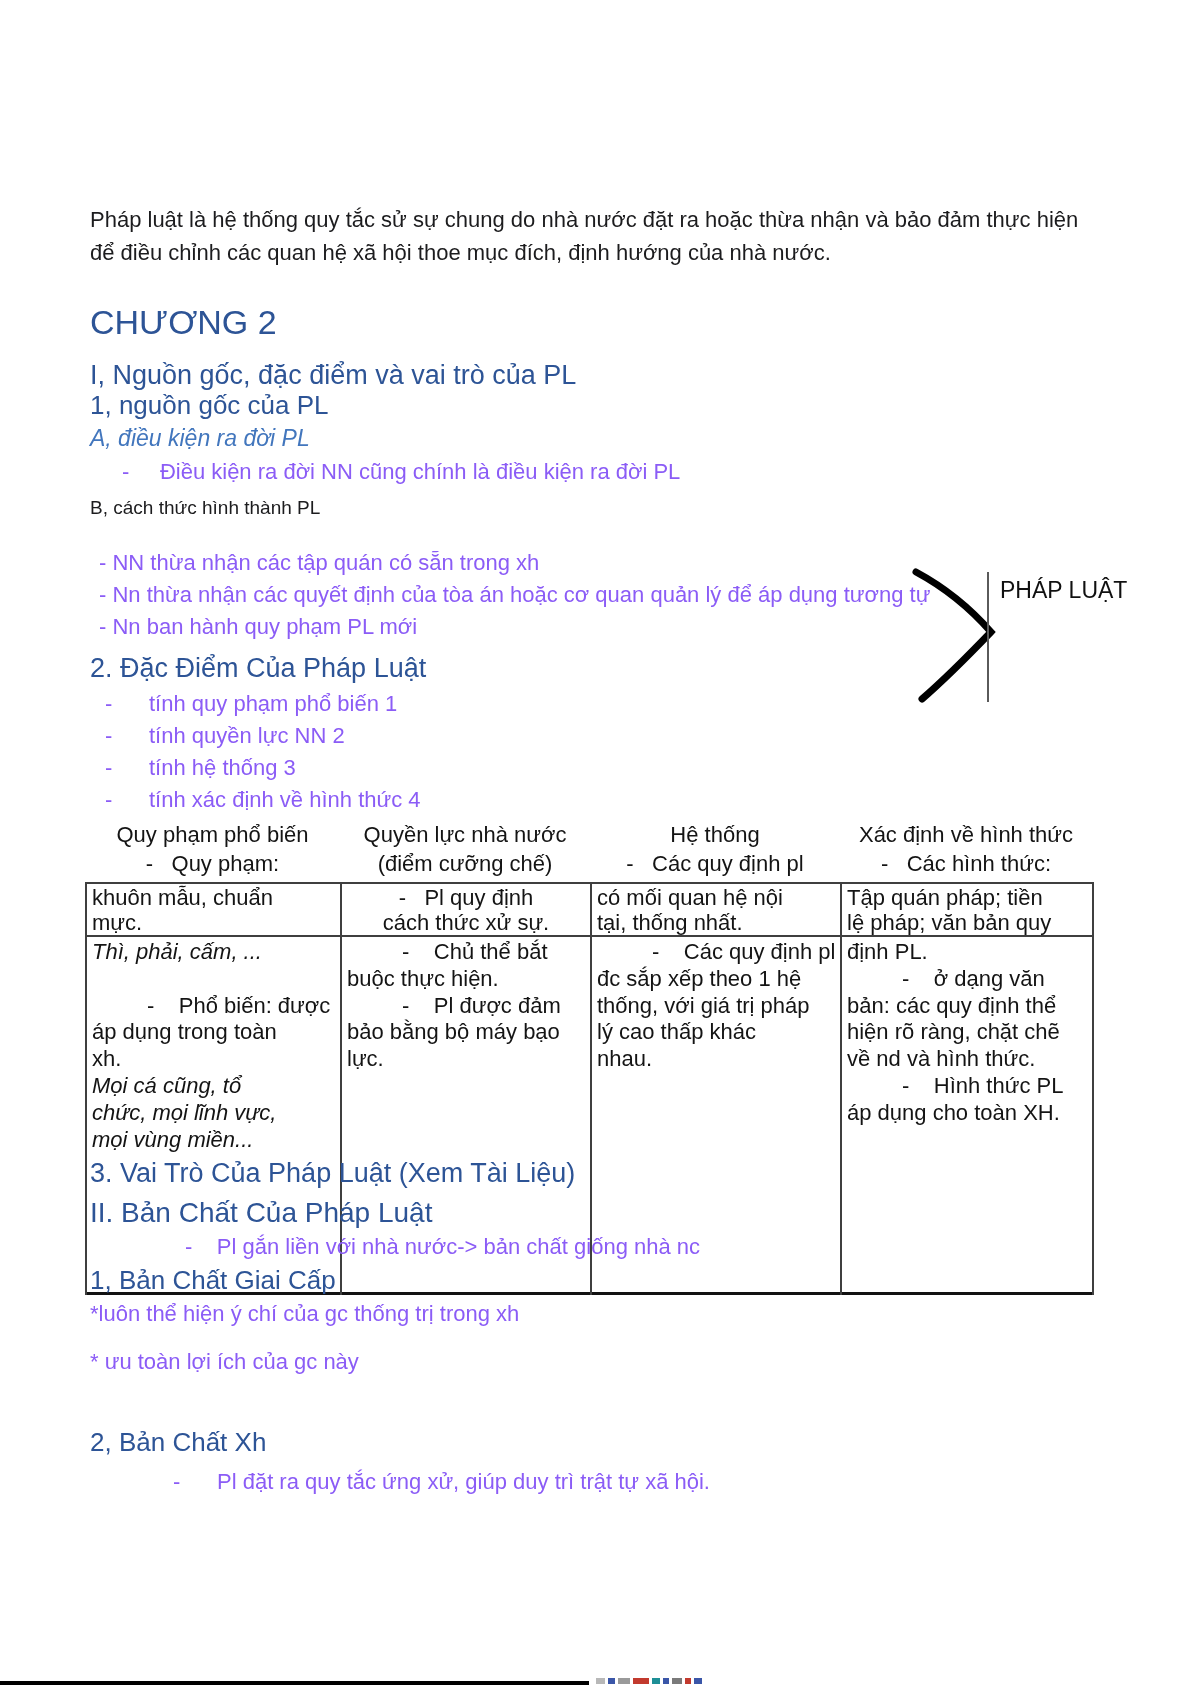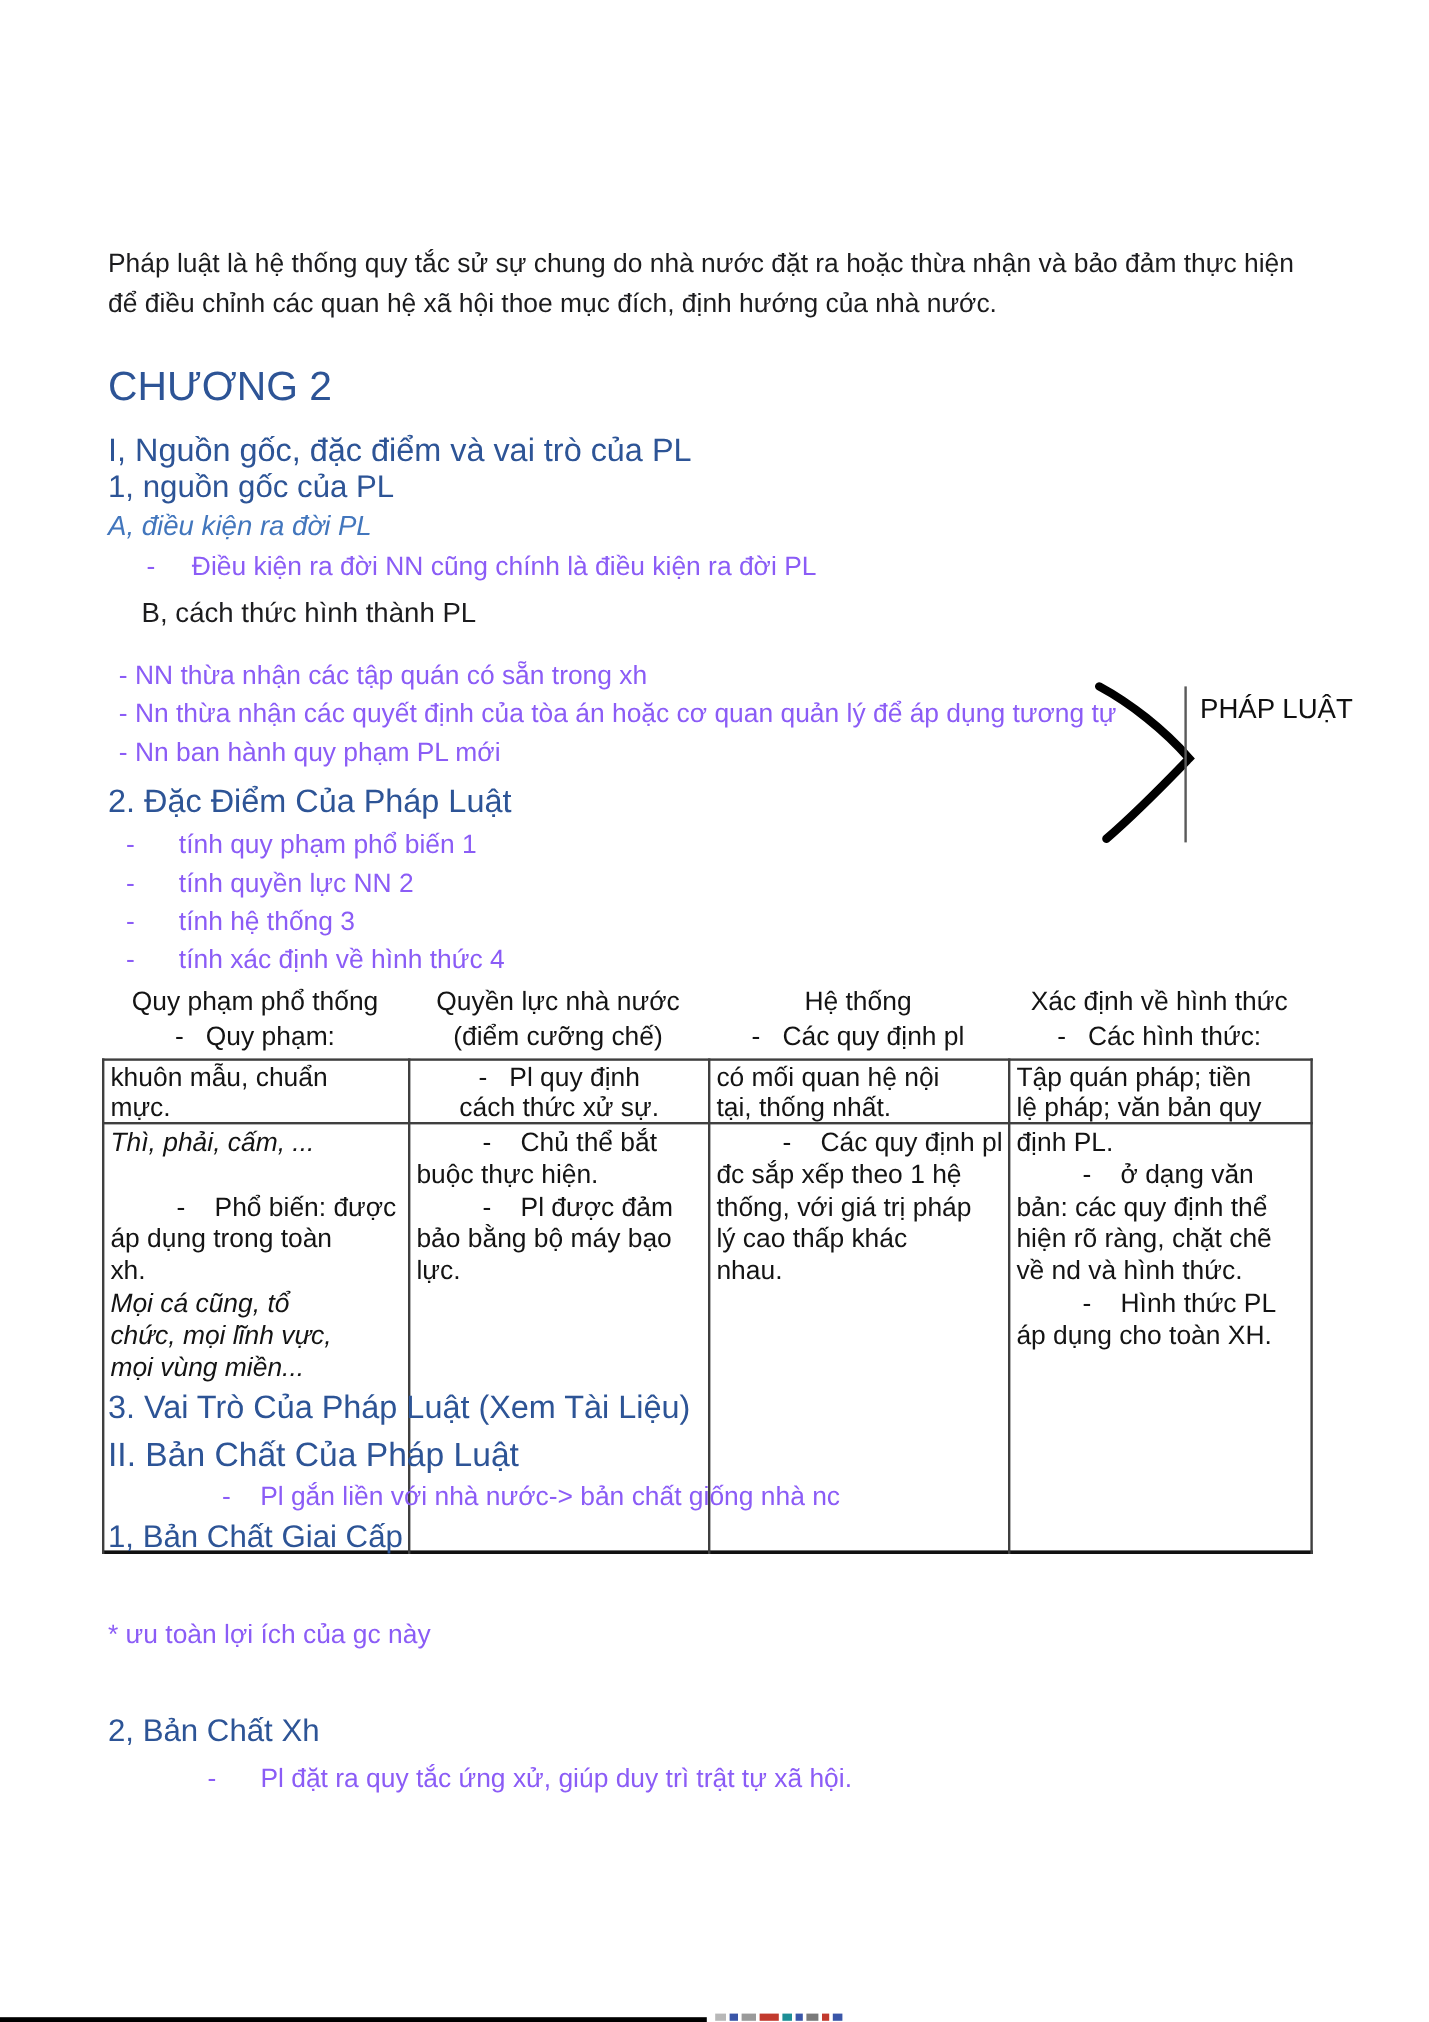--- a/index.html
+++ b/index.html
@@ -6,21 +6,21 @@
   #canvas{
     position:relative;
     width:1191px;height:1685px;
     background:#ffffff;
     overflow:hidden;
     font-family:"Liberation Sans","DejaVu Sans",sans-serif;
     color:#1c1c1e;
   }
   .t{position:absolute;white-space:pre;}
   .body22{font-size:22px;line-height:33px;color:#8b5cf6;}
-  .body23{font-size:23px;color:#1c1c1e;margin-left:28px;}
+  .body23{font-size:19px;color:#1c1c1e;}
   .h-chapter{font-size:34px;line-height:40px;color:#2d5496;}
   .h-27{font-size:27px;line-height:32px;color:#2d5496;}
   .h-28{font-size:28px;line-height:34px;color:#2d5496;}
   .h-26{font-size:26px;line-height:31px;color:#2d5496;}
   .h-ita{font-size:23px;line-height:28px;color:#4276bd;font-style:italic;}
   .lines .ln{min-height:1em;}
   .intro{font-size:22px;line-height:33px;width:1030px;}
   
   .cell{position:absolute;font-size:22px;line-height:26.8px;color:#141414;}
   .cell .ln{min-height:26.8px;white-space:pre;}
@@ -82,21 +82,21 @@
   <div class="bline" style="left:85px;top:882px;width:1009px;height:2px;"></div>
   <div class="bline" style="left:85px;top:935px;width:1009px;height:2px;"></div>
   <div class="bline" style="left:85px;top:1292px;width:1009px;height:3px;background:#111;"></div>
   <div class="bline" style="left:85px;top:882px;width:2px;height:413px;"></div>
   <div class="bline" style="left:340px;top:882px;width:2px;height:413px;"></div>
   <div class="bline" style="left:590px;top:882px;width:2px;height:413px;"></div>
   <div class="bline" style="left:840px;top:882px;width:2px;height:413px;"></div>
   <div class="bline" style="left:1092px;top:882px;width:2px;height:413px;"></div>
 
   <div class="cell hdrcell hc1 lines">
-      <div class="ln ctr">Quy phạm phổ thống</div>
+      <div class="ln ctr">Quy phạm phổ biến</div>
       <div class="ln ctr">-&nbsp;&nbsp;&nbsp;Quy phạm:</div>
     </div>
   <div class="cell hdrcell hc2 lines">
       <div class="ln ctr">Quyền lực nhà nước</div>
       <div class="ln ctr">(điểm cưỡng chế)</div>
     </div>
   <div class="cell hdrcell hc3 lines">
       <div class="ln ctr">Hệ thống</div>
       <div class="ln ctr">-&nbsp;&nbsp;&nbsp;Các quy định pl</div>
     </div>
@@ -154,20 +154,21 @@
       <div class="ln ">về nd và hình thức.</div>
       <div class="ln ind">-&nbsp;&nbsp;&nbsp;&nbsp;Hình thức PL</div>
       <div class="ln ">áp dụng cho toàn XH.</div>
     </div>
 
   <div class="t h-27" style="left:90px;top:1157px;">3. Vai Trò Của Pháp Luật (Xem Tài Liệu)</div>
   <div class="t h-28" style="left:90px;top:1196px;">II. Bản Chất Của Pháp Luật</div>
   <div class="t body22" style="left:185px;top:1230px;">-&nbsp;&nbsp;&nbsp;&nbsp;Pl gắn liền với nhà nước-&gt; bản chất giống nhà nc</div>
   <div class="t h-26" style="left:90px;top:1265px;">1, Bản Chất Giai Cấp</div>
 
+  <div class="t body22" style="left:90px;top:1297px;">*luôn thể hiện ý chí của gc thống trị trong xh</div>
   <div class="t body22" style="left:90px;top:1345px;">* ưu toàn lợi ích của gc này</div>
 
   <div class="t h-26" style="left:90px;top:1427px;">2, Bản Chất Xh</div>
   <div class="t body22" style="left:173px;top:1465px;">-&nbsp;&nbsp;&nbsp;&nbsp;&nbsp;&nbsp;Pl đặt ra quy tắc ứng xử, giúp duy trì trật tự xã hội.</div>
 
   <div id="bottom-bar"></div>
   <div id="bottom-frags"><span style="background: rgb(184, 184, 184); width: 9px;"></span><span style="background: rgb(58, 86, 168); width: 7px;"></span><span style="background: rgb(154, 154, 154); width: 12px;"></span><span style="background: rgb(194, 58, 46); width: 16px;"></span><span style="background: rgb(29, 143, 150); width: 8px;"></span><span style="background: rgb(58, 86, 168); width: 6px;"></span><span style="background: rgb(122, 122, 122); width: 10px;"></span><span style="background: rgb(194, 58, 46); width: 6px;"></span><span style="background: rgb(58, 86, 168); width: 8px;"></span></div>
 
 </div>
 

